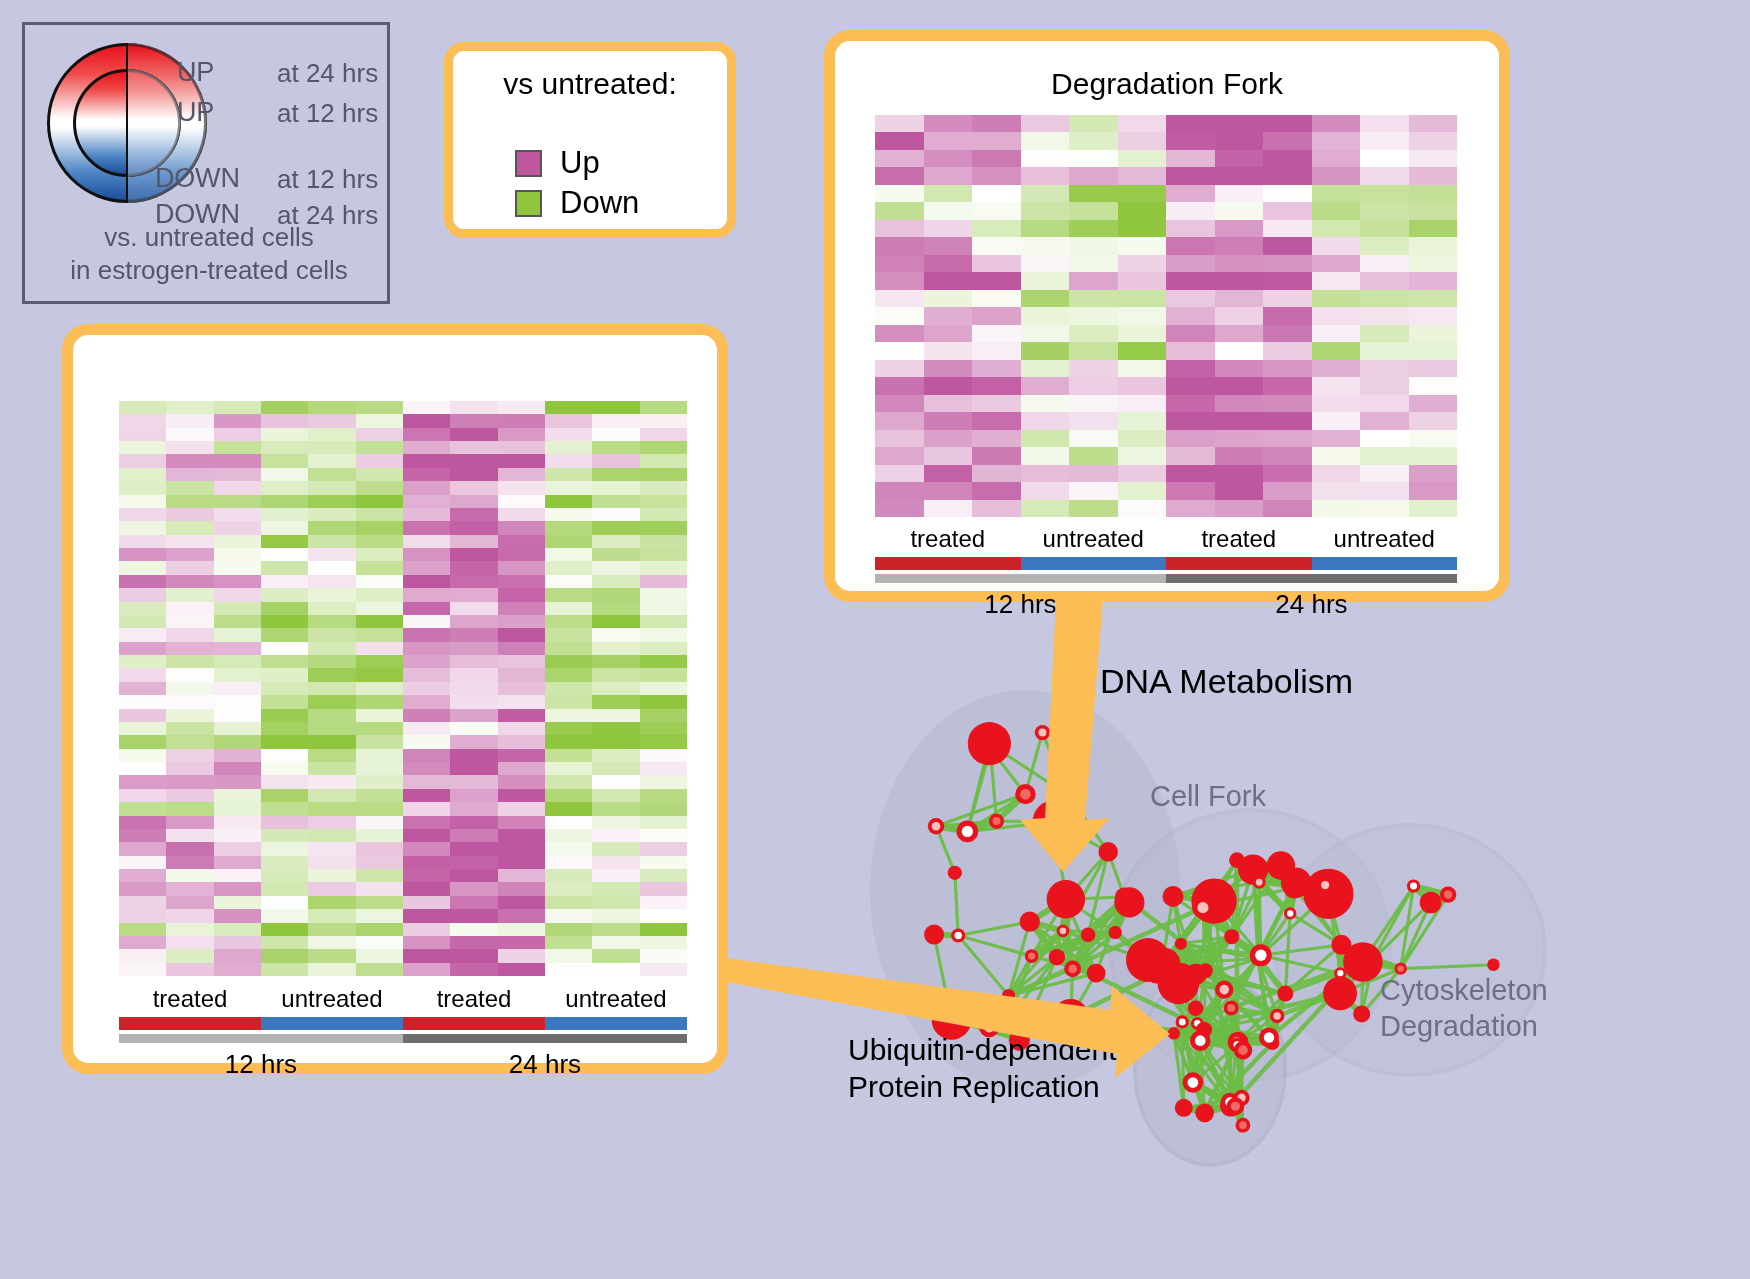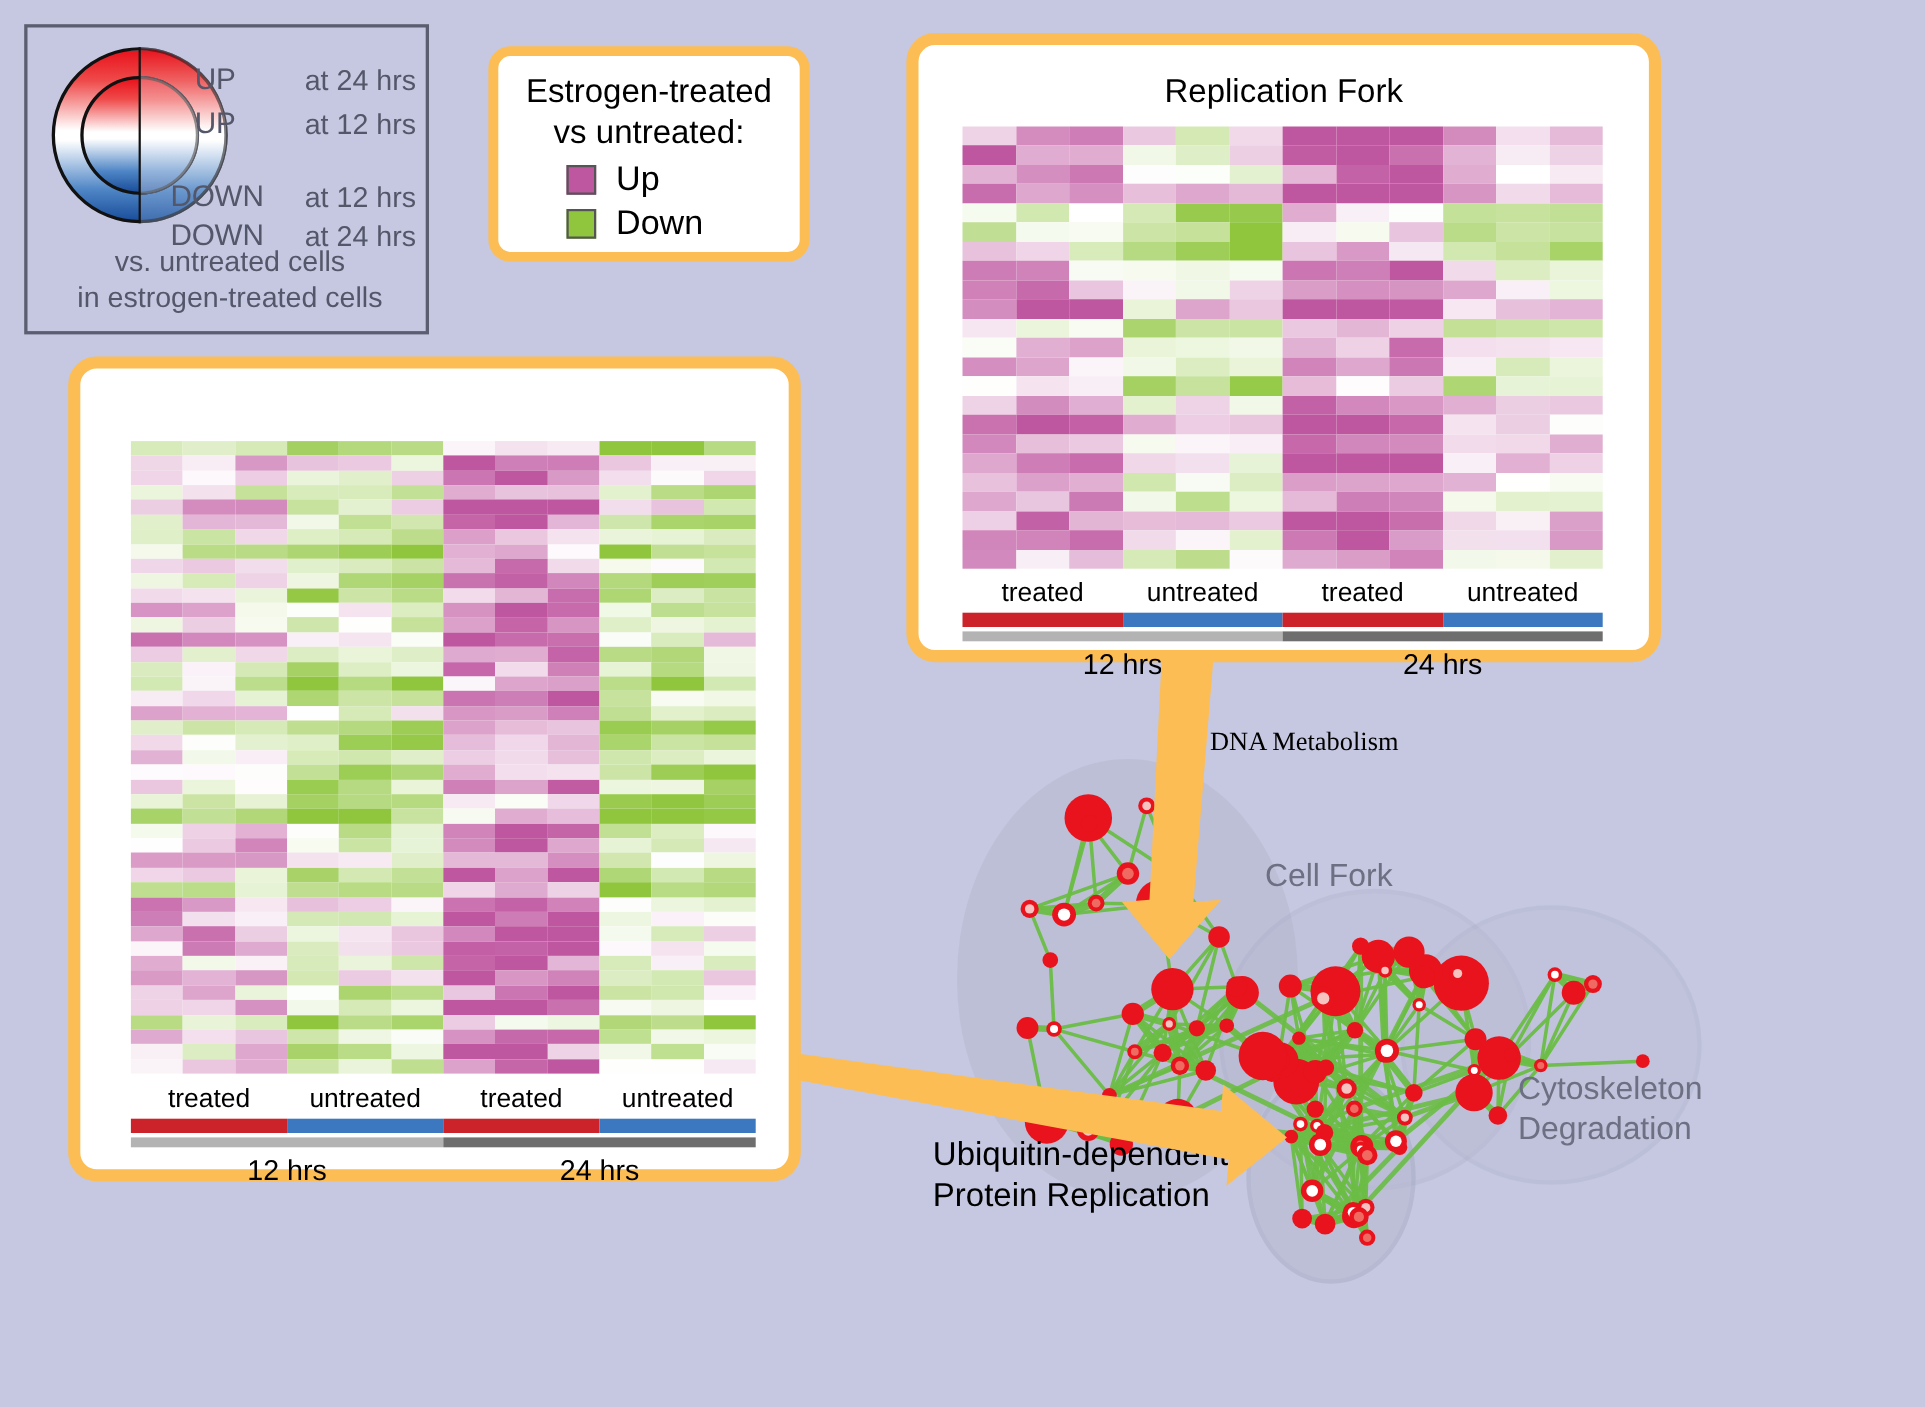--- a/index.html
+++ b/index.html
@@ -93,21 +93,21 @@
   .samples{position:absolute;display:grid;grid-template-columns:repeat(4,1fr);}
   .samples span{text-align:center;font-size:24px;color:#000;}
   .cbar{position:absolute;display:grid;grid-template-columns:repeat(4,1fr);height:13px;}
   .tbar{position:absolute;display:grid;grid-template-columns:repeat(2,1fr);height:9px;}
   .tlab{position:absolute;display:grid;grid-template-columns:repeat(2,1fr);}
   .tlab span{text-align:center;font-size:26px;color:#000;}
 
   
   #network{left:800px;top:600px;width:950px;height:679px;}
   .net-label{position:absolute;white-space:nowrap;}
-  #lbl-dna{font-size:24px;color:#000;left:300px;top:62px;font-family:Liberation Serif, serif;}
+  #lbl-dna{font-size:34px;color:#000;left:300px;top:62px;}
   #lbl-cc{font-size:29px;color:#6d7082;left:350px;top:180px;}
   #lbl-micro{font-size:29px;color:#6d7082;left:580px;top:372px;line-height:1.25;}
   #lbl-ub{font-size:30px;color:#000;left:48px;top:432px;line-height:1.22;}
 
   .arrow-svg{position:absolute;left:0;top:0;overflow:visible;pointer-events:none;}
 </style>
 </head>
 <body>
 
 <div class="abs" id="colorwheel-legend">
@@ -132,35 +132,34 @@
   <div class="wheel-sub" style="left:252px;top:175px;">at 24 hrs</div>
 
   <div id="legend-footer">
     <div>vs. untreated cells</div>
     <div>in estrogen-treated cells</div>
   </div>
 </div>
 
 <div class="abs" id="updown-legend">
   <div id="updown-title">
-    <div>Estrogen-treated</div>
     <div>vs untreated:</div>
   </div>
   <div class="legend-row" style="top:94px;">
     <span class="legend-swatch" id="sw-up" style="background: rgb(191, 86, 160);"></span>
     <span class="legend-text">Up</span>
   </div>
   <div class="legend-row" style="top:134px;">
     <span class="legend-swatch" id="sw-down" style="background: rgb(143, 198, 61);"></span>
     <span class="legend-text">Down</span>
   </div>
 </div>
 
 <div class="abs panel" id="panel-replication">
-  <div class="panel-title" style="top:26px;">Replication Fork</div>
+  <div class="panel-title" style="top:26px;">Degradation Fork</div>
   <div class="heatmap" id="hm-rep" style="left: 40px; top: 74px; width: 582px; height: 402px; grid-template-columns: repeat(12, 1fr); grid-template-rows: repeat(23, 1fr);">
       <div style="background: rgb(238, 211, 230);"></div>
       <div style="background: rgb(212, 140, 191);"></div>
       <div style="background: rgb(206, 125, 182);"></div>
       <div style="background: rgb(234, 201, 224);"></div>
       <div style="background: rgb(212, 233, 180);"></div>
       <div style="background: rgb(241, 217, 234);"></div>
       <div style="background: rgb(191, 86, 160);"></div>
       <div style="background: rgb(191, 86, 160);"></div>
       <div style="background: rgb(191, 86, 160);"></div>

